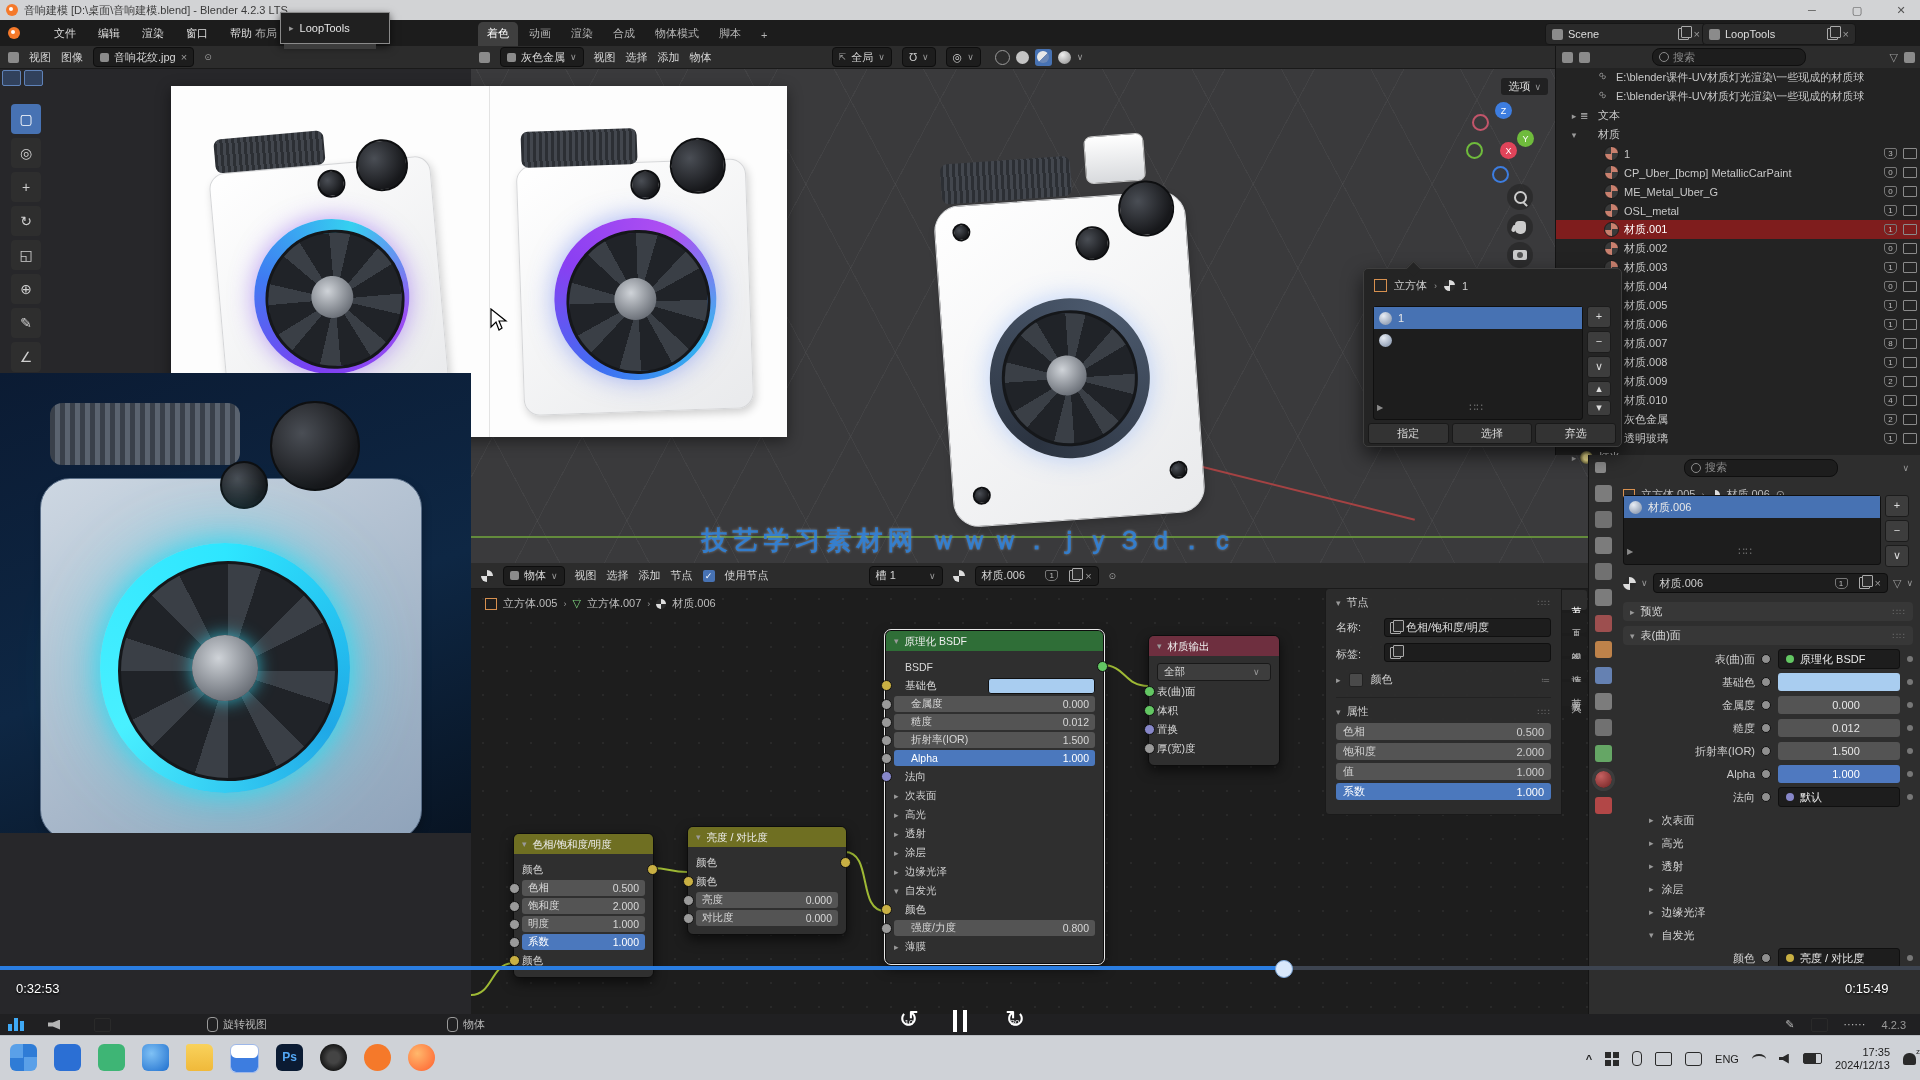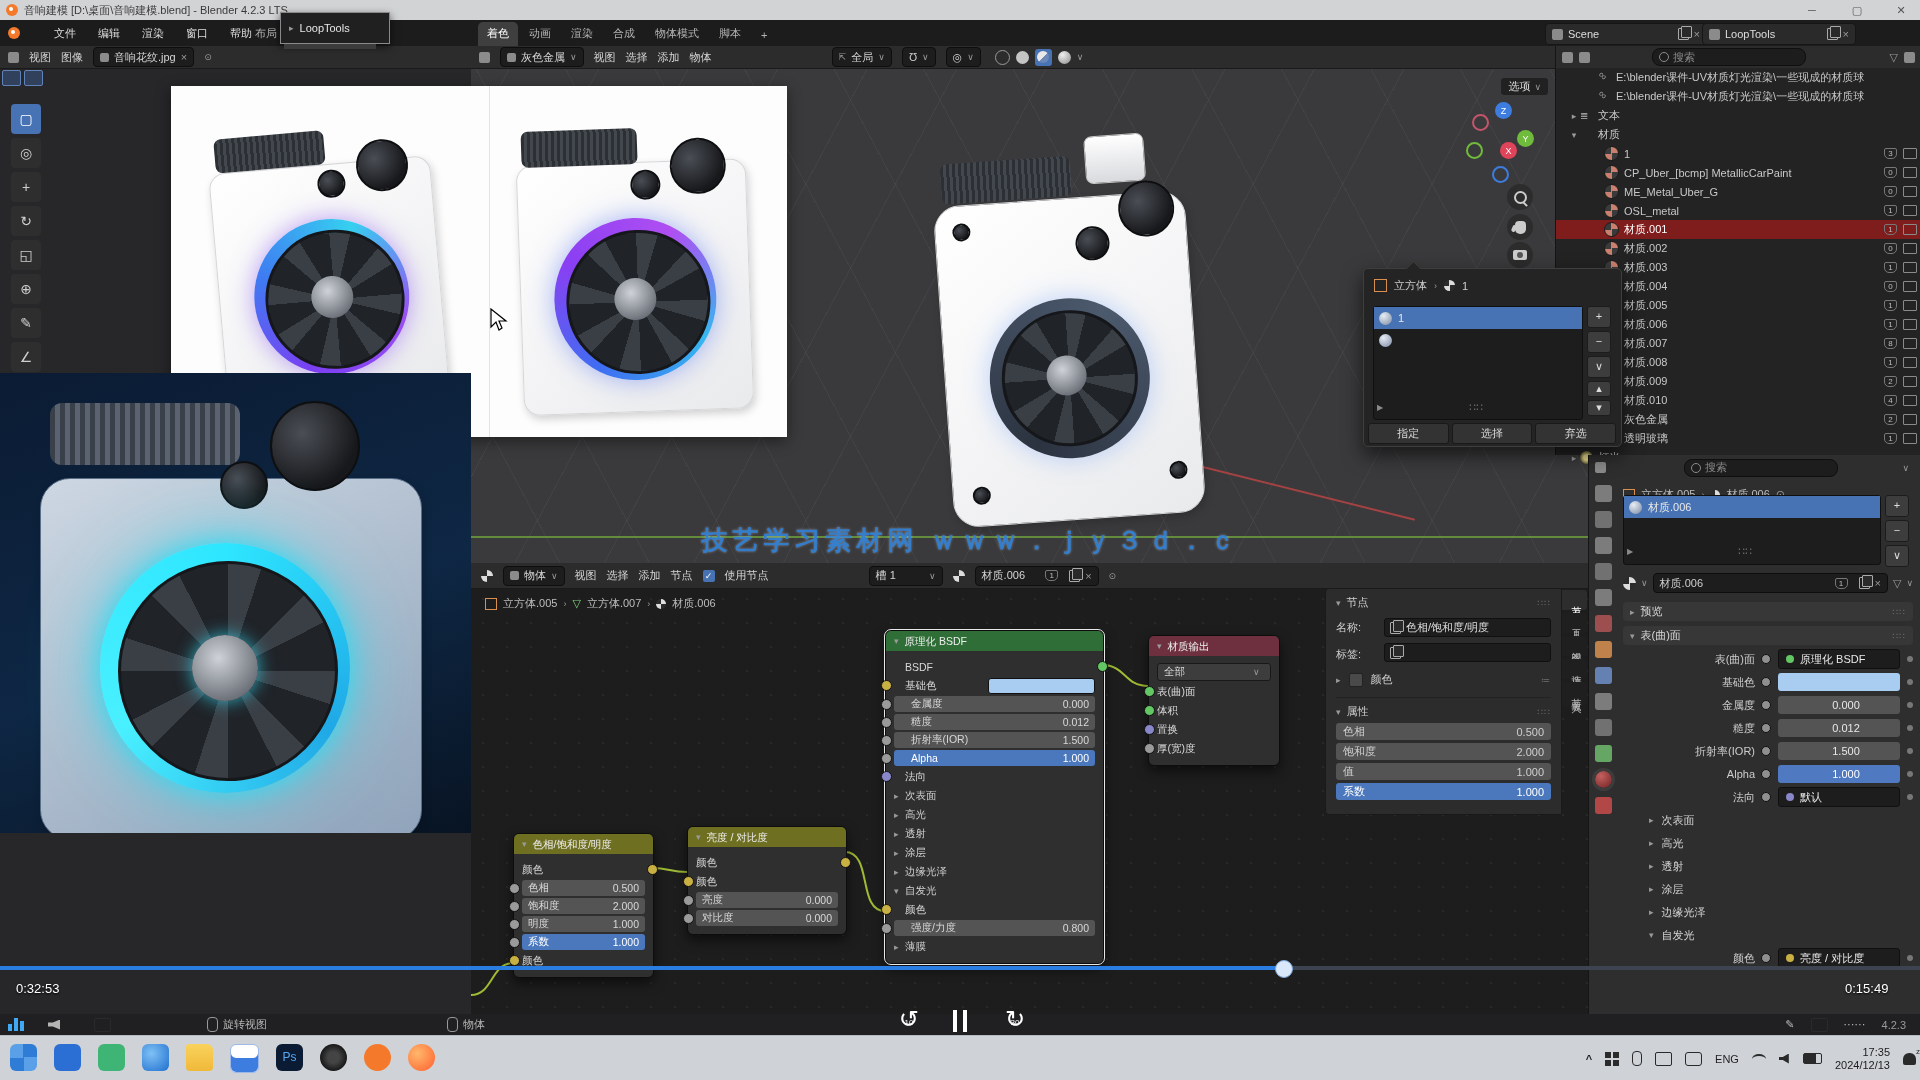--- a/index.html
+++ b/index.html
@@ -177,21 +177,21 @@
   .pausebars i{width:4px;height:22px;background:#fff}
   .taskbar{left:0;top:1035px;width:1920px;height:45px;background:#cfd2d7;border-top:1px solid #b8bcc2;z-index:50;display:flex;align-items:center}
   .apps{display:flex;gap:17px;margin-left:10px}
   .app{width:27px;height:27px;border-radius:6px}
   .app-start{background:conic-gradient(#2f7cd6 0 25%,#5aa0e8 0 50%,#2f7cd6 0 75%,#5aa0e8 0)}
   .app-docs{background:#2b6fd4}
   .app-wechat{background:#3eb575}
   .app-browser{background:radial-gradient(circle at 35% 35%,#7fc1f5,#1f6fce)}
   .app-folder{background:linear-gradient(#f9d25c,#f0b93a);border-radius:3px 6px 4px 4px}
   .app-notes{background:#fff;border:1px solid #9db7e8;box-shadow:inset 0 -14px 0 #3d7de0}
-  .app-ps{background:#0b1b33;color:#53a7f5;font-weight:normal;font-size:12px;text-align:center;line-height:27px}
+  .app-ps{background:#0b1b33;color:#53a7f5;font-weight:bold;font-size:12px;text-align:center;line-height:27px}
   .app-music{background:radial-gradient(circle at 50% 50%,#444 30%,#181818 70%);border-radius:50%}
   .app-blender{background:#f5792a;border-radius:50%}
   .app-firefox{background:radial-gradient(circle at 35% 35%,#ffb86c,#ff5f2e);border-radius:50%}
   .tray{position:absolute;right:4px;top:0;height:45px;display:flex;align-items:center;gap:13px;color:#1f1f1f}
   .tico{width:15px;height:12px;border:1.5px solid #2a2a2a;border-radius:2px}
   .clock{text-align:right;font-size:11px;line-height:13px;color:#1c1c1c}
   .bell{width:13px;height:12px;background:#2a2a2a;border-radius:6px 6px 2px 2px;position:relative}
   .bell:after{content:"z";position:absolute;right:-4px;top:-6px;font-size:8px;color:#2a2a2a}
   .cursor{z-index:60}
 </style>

